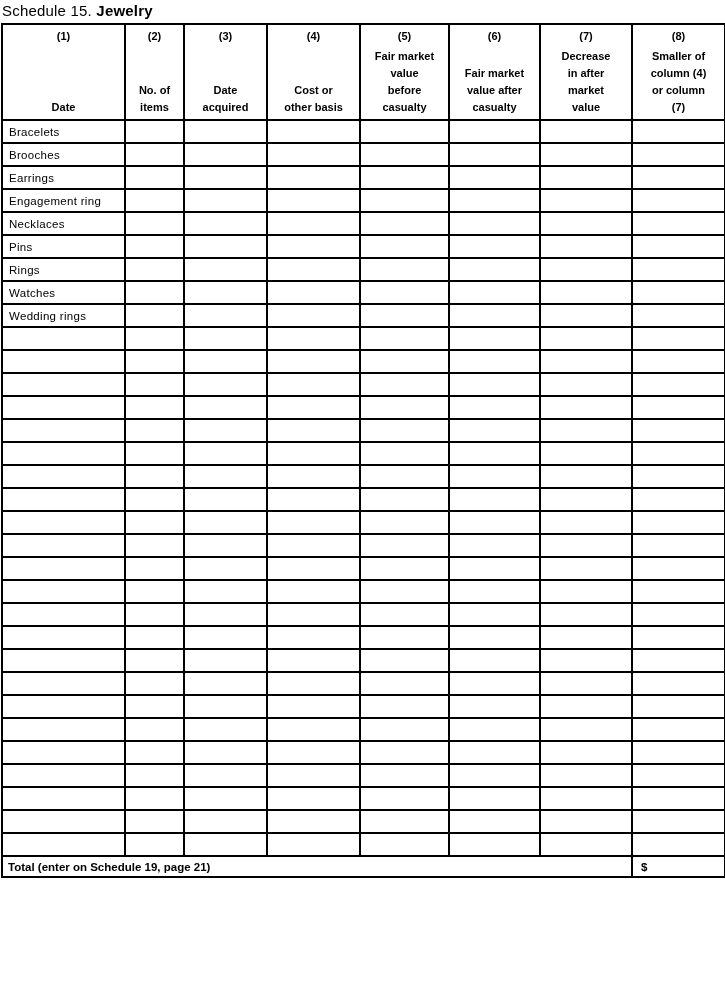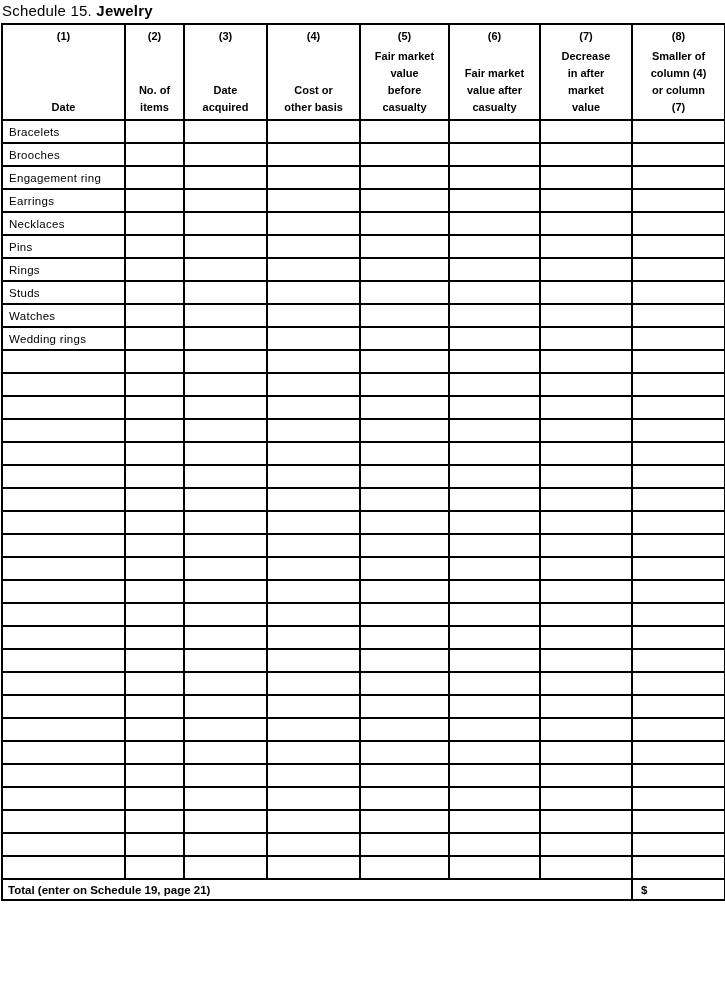--- a/index.html
+++ b/index.html
@@ -187,40 +187,40 @@
           <td class="item-cell">Brooches</td>
           <td></td>
           <td></td>
           <td></td>
           <td></td>
           <td></td>
           <td></td>
           <td></td>
         </tr>
         <tr>
+          <td class="item-cell">Earrings</td>
+          <td></td>
+          <td></td>
+          <td></td>
+          <td></td>
+          <td></td>
+          <td></td>
+          <td></td>
+        </tr>
+        <tr>
           <td class="item-cell">Engagement ring</td>
           <td></td>
           <td></td>
           <td></td>
           <td></td>
           <td></td>
           <td></td>
           <td></td>
         </tr>
         <tr>
-          <td class="item-cell">Earrings</td>
-          <td></td>
-          <td></td>
-          <td></td>
-          <td></td>
-          <td></td>
-          <td></td>
-          <td></td>
-        </tr>
-        <tr>
           <td class="item-cell">Necklaces</td>
           <td></td>
           <td></td>
           <td></td>
           <td></td>
           <td></td>
           <td></td>
           <td></td>
         </tr>
         <tr>
@@ -228,30 +228,20 @@
           <td></td>
           <td></td>
           <td></td>
           <td></td>
           <td></td>
           <td></td>
           <td></td>
         </tr>
         <tr>
           <td class="item-cell">Rings</td>
-          <td></td>
-          <td></td>
-          <td></td>
-          <td></td>
-          <td></td>
-          <td></td>
-          <td></td>
-        </tr>
-        <tr>
-          <td class="item-cell">Studs</td>
           <td></td>
           <td></td>
           <td></td>
           <td></td>
           <td></td>
           <td></td>
           <td></td>
         </tr>
         <tr>
           <td class="item-cell">Watches</td>

